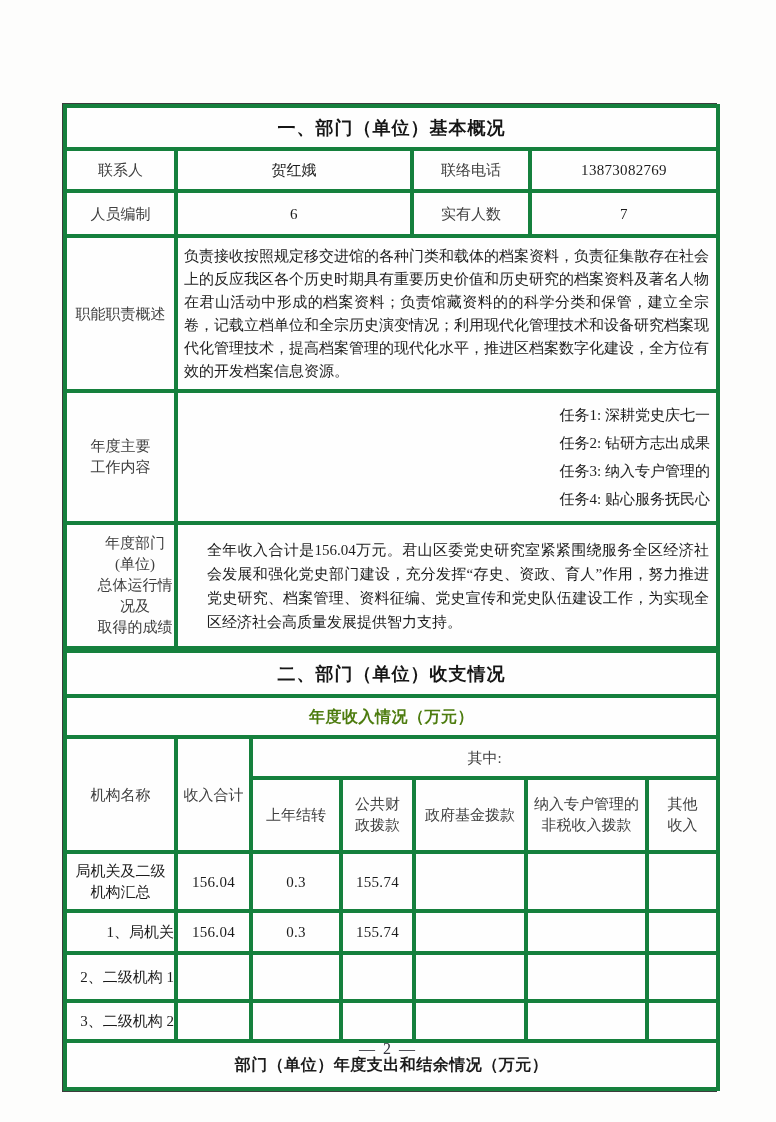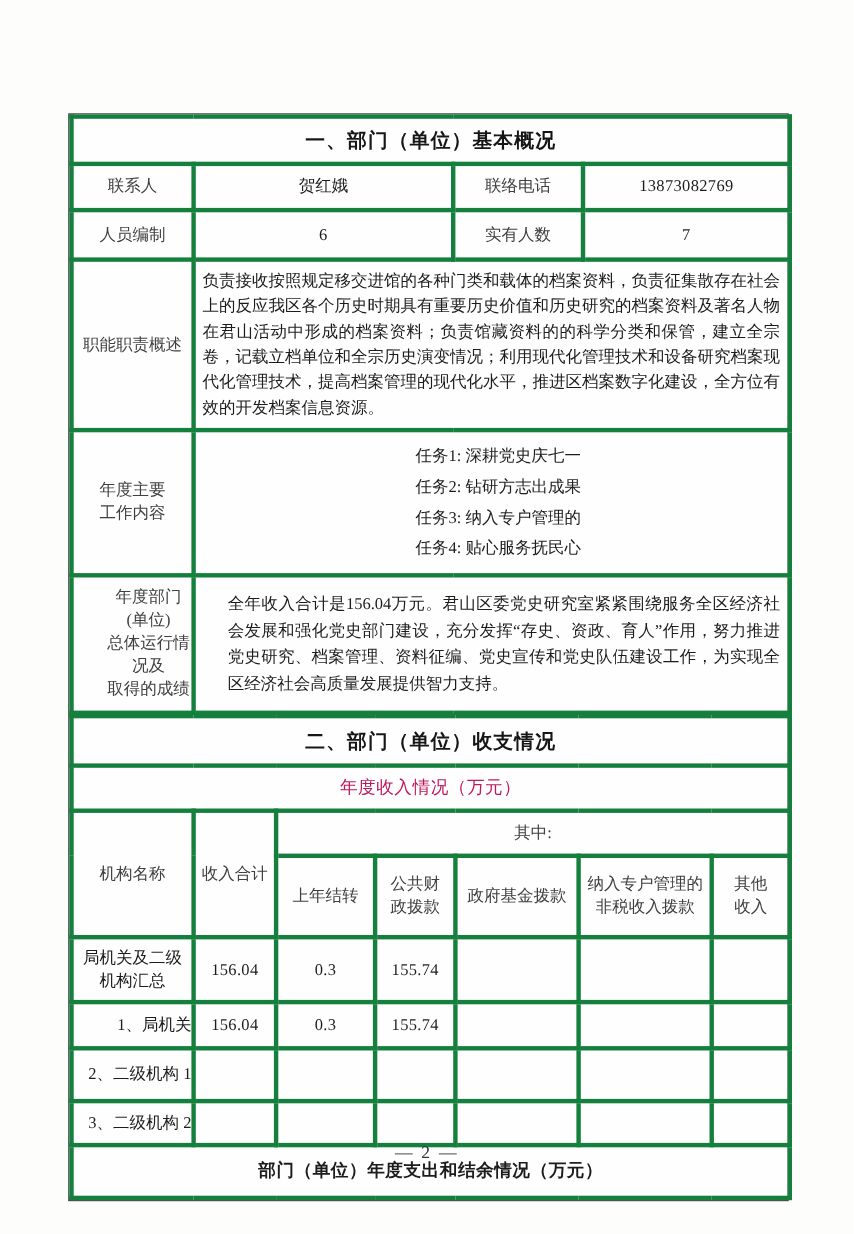--- a/index.html
+++ b/index.html
@@ -36,31 +36,31 @@
   .r-income td{height:37px;}
   .r-among td{height:37px;}
   .r-subhead td{height:70px;}
   .r-d1 td{height:55px;}
   .r-d2 td{height:38px;}
   .r-d3 td{height:44px;}
   .r-d4 td{height:36px;}
   .r-foot td{height:44px;}
 
   .big-title{font-size:18px;font-weight:bold;letter-spacing:1px;color:#161616;}
-  .mid-title{font-size:16px;font-weight:normal;letter-spacing:.5px;color:#be185d;}
+  .mid-title{font-size:16px;font-weight:bold;letter-spacing:.5px;color:#4d7c0f;}
   .lbl{font-size:15px;color:#404040;}
   .para{
     text-align:justify;
     padding:6px 7px 6px 6px;
     font-size:15px;line-height:23px;
     vertical-align:middle;
   }
   .para-loose{line-height:24px;}
   .tasks{
-    text-align:center;padding:4px 6px 4px 18px;
+    text-align:right;padding:4px 6px 4px 18px;
     font-size:15px;line-height:28px;vertical-align:middle;
   }
   .stack span{display:block;line-height:21px;}
   .org-left{text-align:right;padding-left:2px;font-size:15px;}
   .num{font-size:15px;letter-spacing:.3px;margin-top:48px;}
   .footcell{font-size:16px;font-weight:bold;letter-spacing:.5px;}
   .pagenum{
     position:absolute;left:0;right:0;top:1040px;
     text-align:center;font-size:16px;color:#30303a;letter-spacing:2px;
   }

